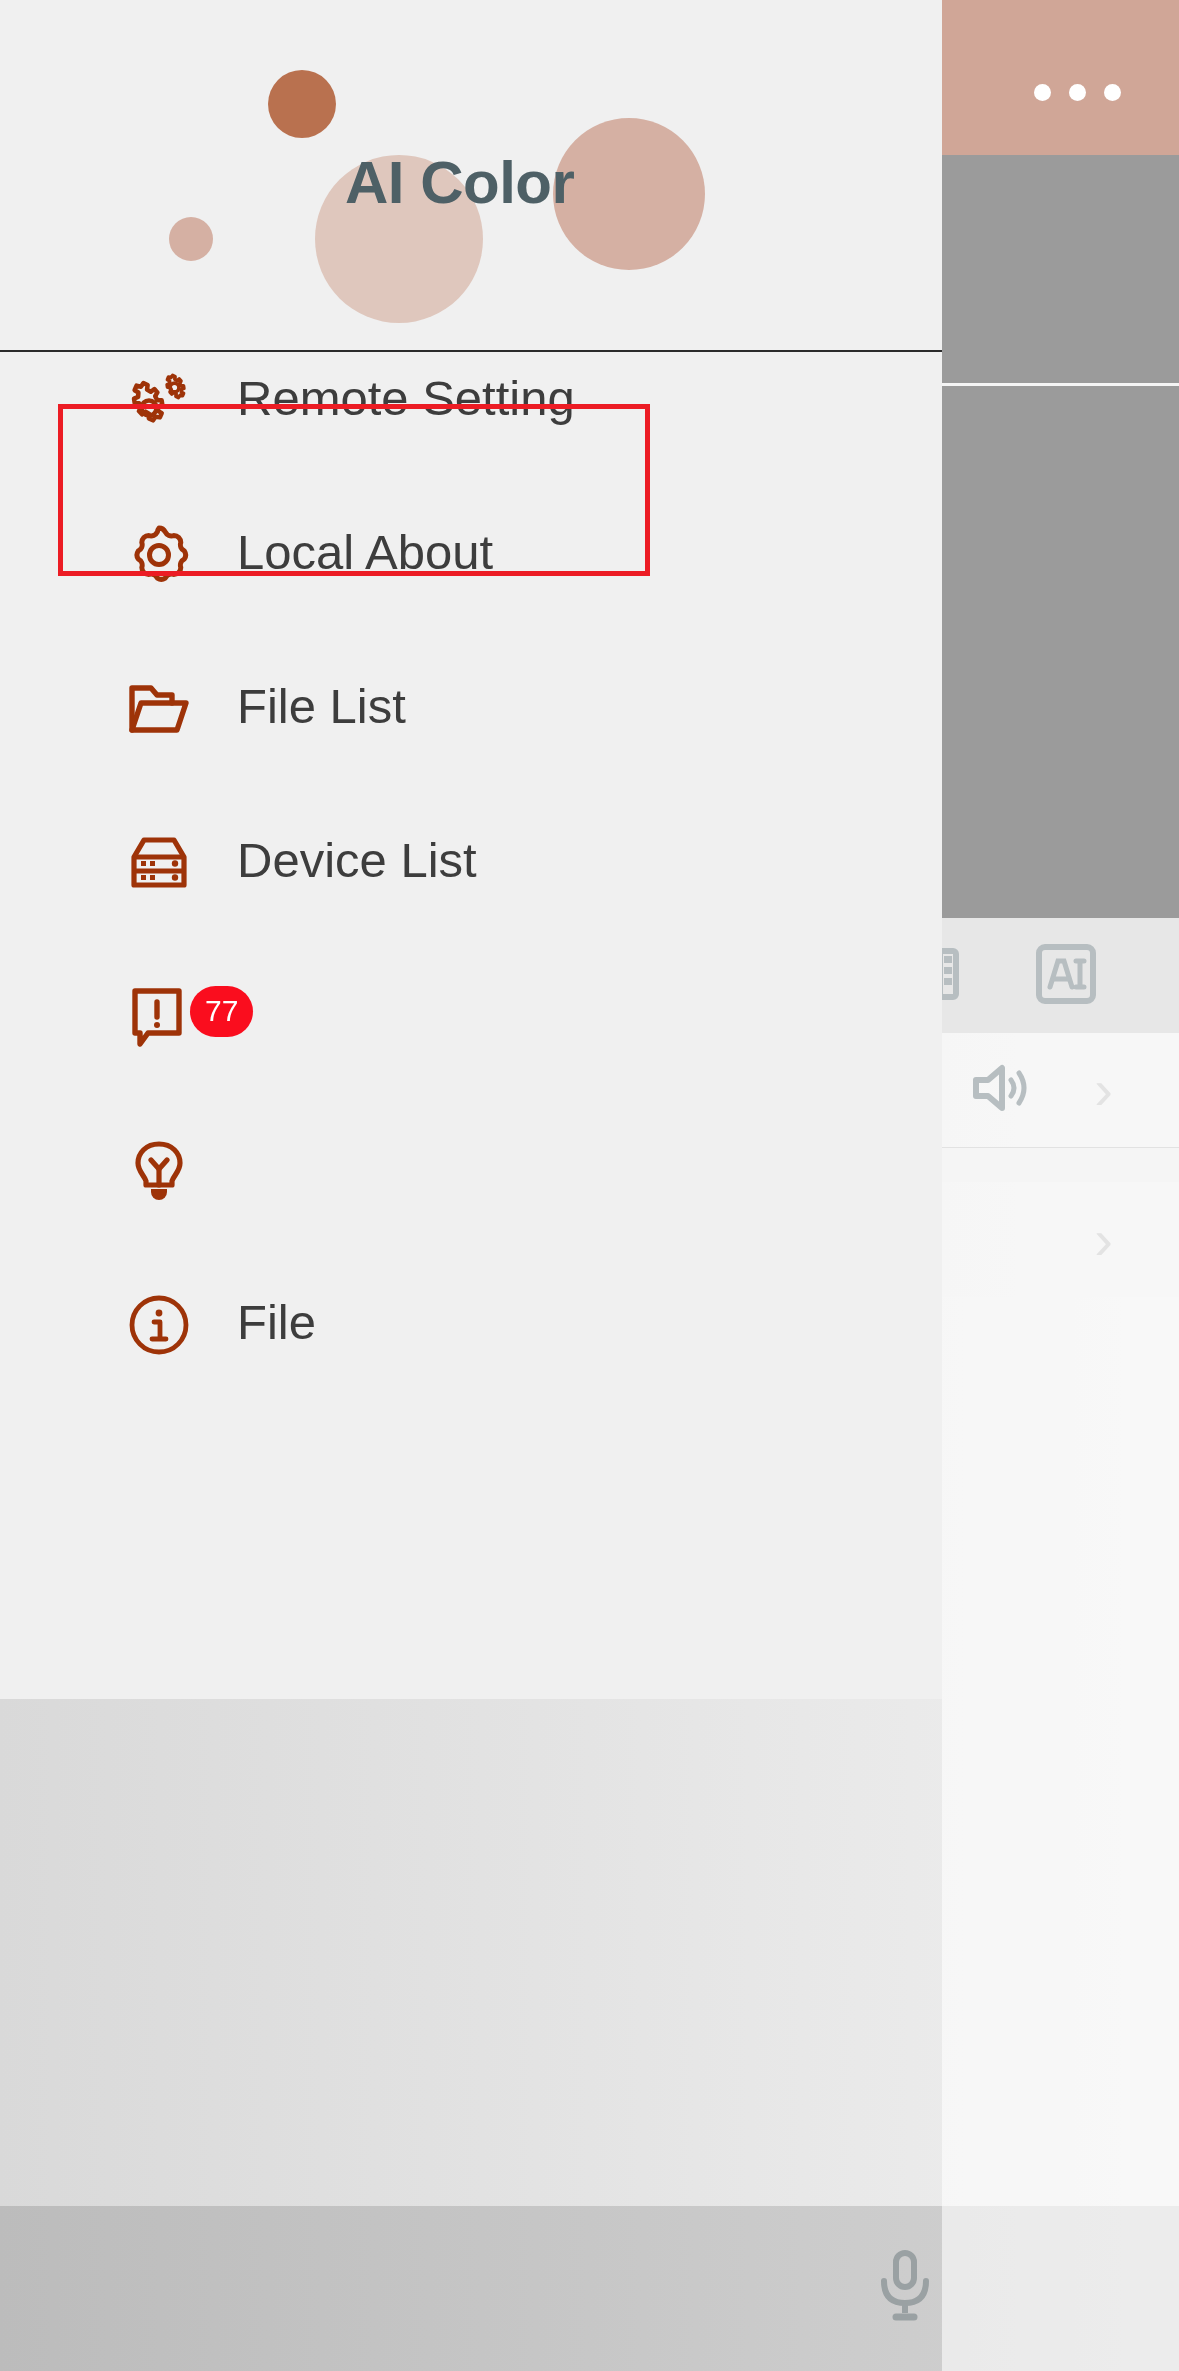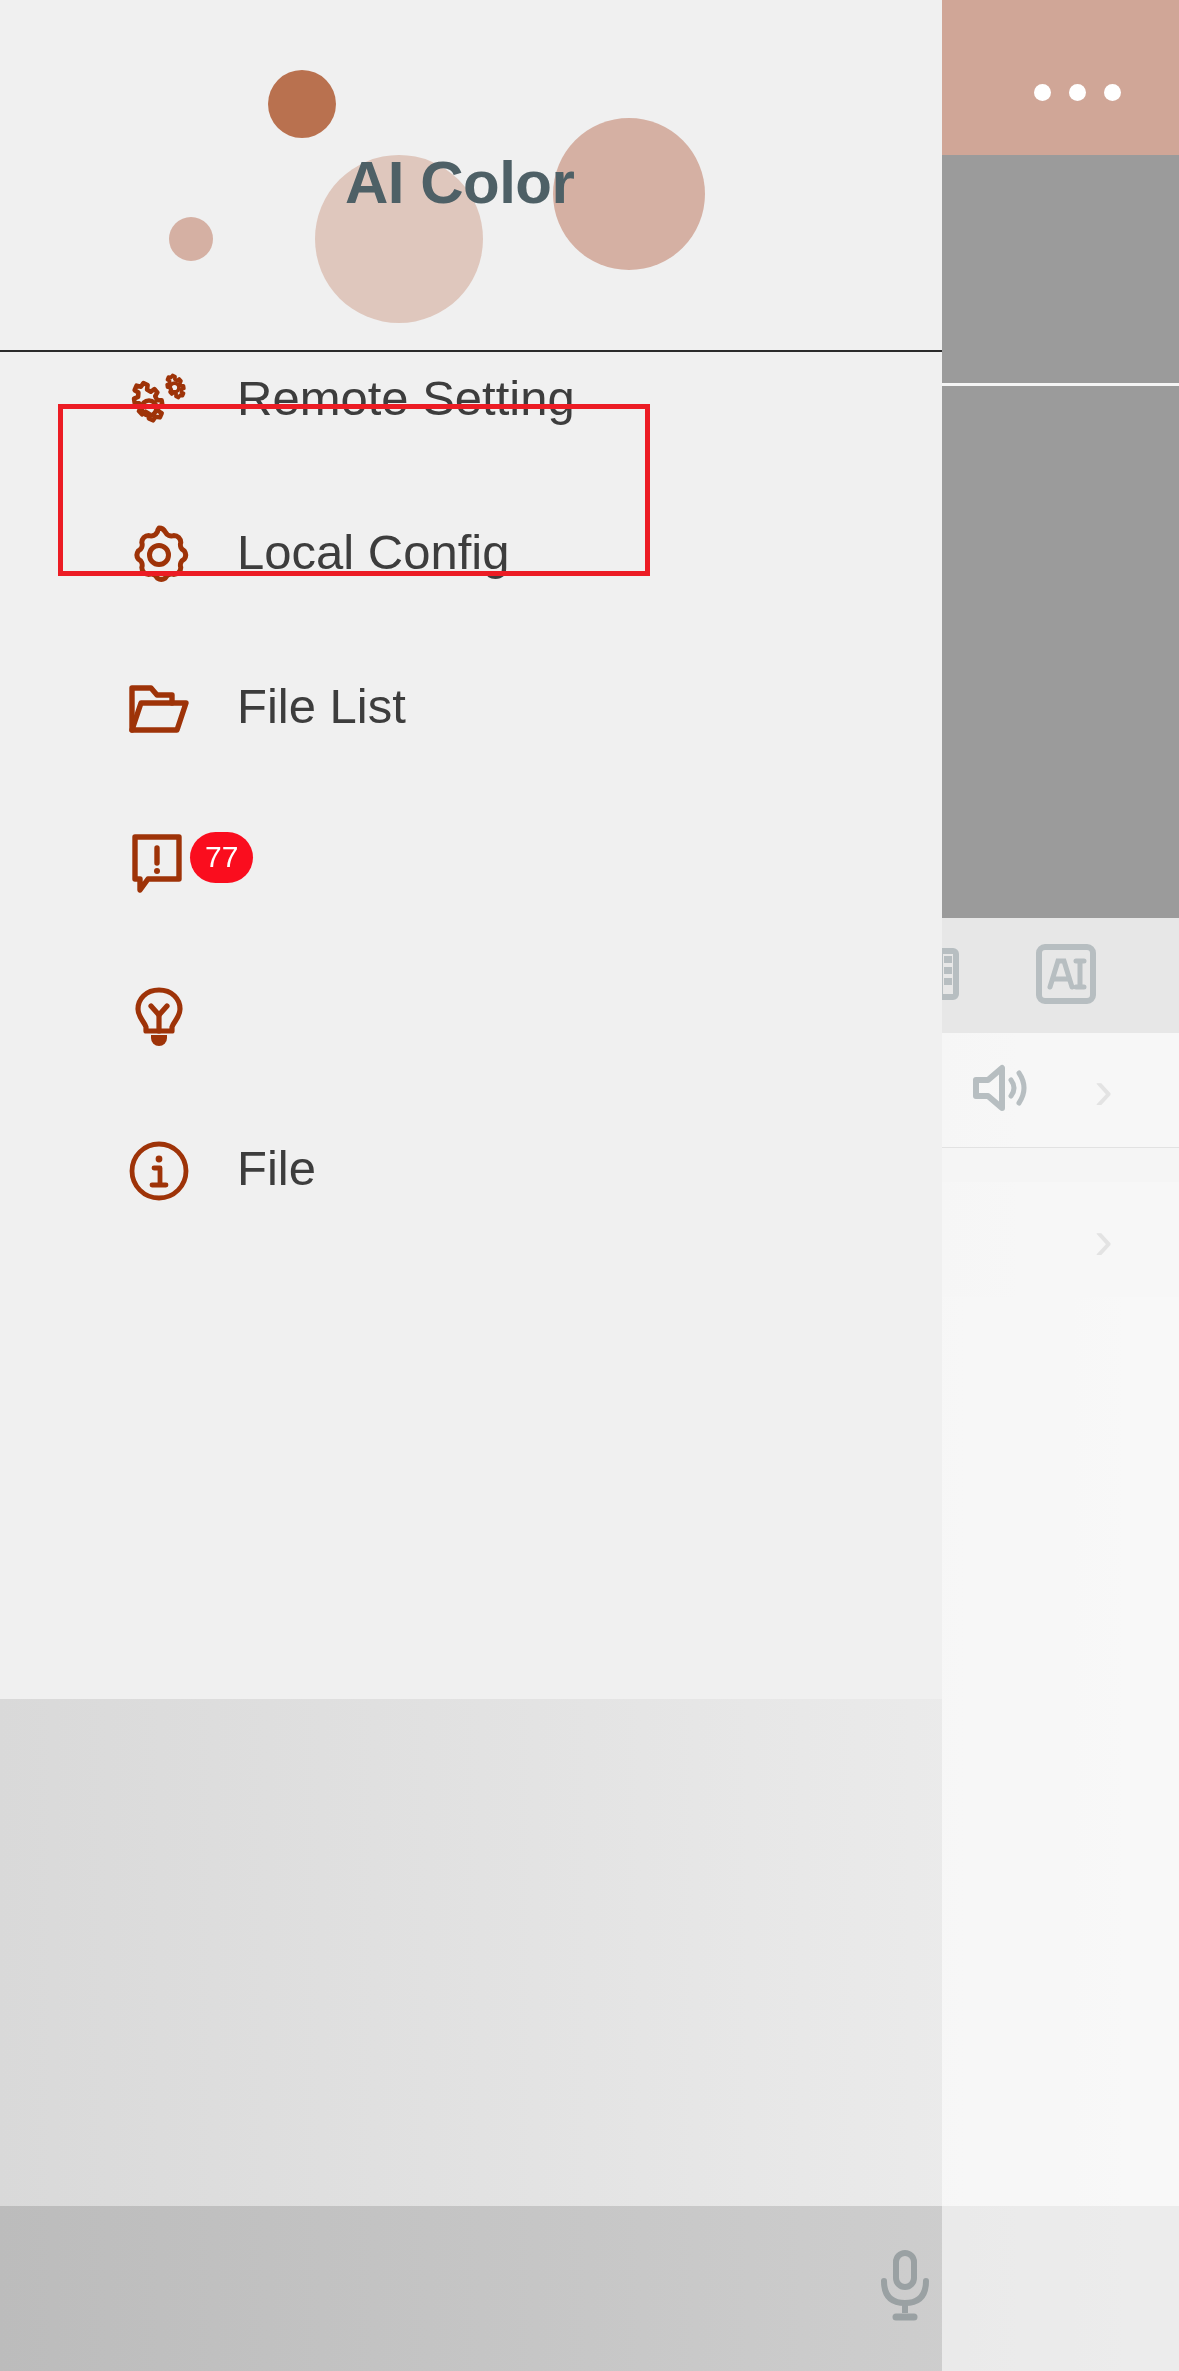--- a/index.html
+++ b/index.html
@@ -282,33 +282,49 @@
       <span class="mi-label">Remote Setting</span>
     </div>
 
     <div class="menu-item">
       <span class="mi-icon">
         <svg width="62" height="62" viewBox="0 0 62 62" fill="none">
           <path d="M31 4 a7 7 0 0 1 6.2 3.9 7 7 0 0 0 8.6 3.6 7 7 0 0 1 7 7 7 7 0 0 0 3.6 8.6 7 7 0 0 1 0 7.8 7 7 0 0 0-3.6 8.6 7 7 0 0 1-7 7 7 7 0 0 0-8.6 3.6 7 7 0 0 1-7.8 0 7 7 0 0 0-8.6-3.6 7 7 0 0 1-7-7 7 7 0 0 0-3.6-8.6 7 7 0 0 1 0-7.8 7 7 0 0 0 3.6-8.6 7 7 0 0 1 7-7 7 7 0 0 0 8.6-3.6 A7 7 0 0 1 31 4 z" stroke="currentColor" stroke-width="5" fill="none" stroke-linejoin="round"></path>
           <circle cx="31" cy="31" r="9.5" stroke="currentColor" stroke-width="5" fill="none"></circle>
         </svg>
       </span>
-      <span class="mi-label">Local Config</span>
+      <span class="mi-label">Local About</span>
     </div>
 
     <div class="menu-item">
       <span class="mi-icon">
         <svg width="62" height="54" viewBox="0 0 62 54" fill="none">
           <path d="M4 48 V6 H23 L29 13 H44 V21" stroke="currentColor" stroke-width="5.4" fill="none" stroke-linejoin="round" stroke-linecap="round"></path>
           <path d="M4 48 L13 21 H58 L49 48 Z" stroke="currentColor" stroke-width="5.4" fill="none" stroke-linejoin="round"></path>
         </svg>
       </span>
       <span class="mi-label">File List</span>
     </div>
 
+    <div class="menu-item">
+      <span class="mi-icon">
+        <svg width="62" height="56" viewBox="0 0 62 56" fill="none">
+          <path d="M6 22 L16 5 H46 L56 22 V50 H6 Z" stroke="currentColor" stroke-width="5.2" fill="none" stroke-linejoin="round"></path>
+          <path d="M6 22 H56" stroke="currentColor" stroke-width="5.2"></path>
+          <path d="M6 36 H56" stroke="currentColor" stroke-width="5.2"></path>
+          <rect x="13" y="26" width="5" height="5" fill="currentColor"></rect>
+          <rect x="22" y="26" width="5" height="5" fill="currentColor"></rect>
+          <circle cx="47" cy="28.5" r="3.2" fill="currentColor"></circle>
+          <rect x="13" y="40" width="5" height="5" fill="currentColor"></rect>
+          <rect x="22" y="40" width="5" height="5" fill="currentColor"></rect>
+          <circle cx="47" cy="42.5" r="3.2" fill="currentColor"></circle>
+        </svg>
+      </span>
+      <span class="mi-label">Device List</span>
+    </div>
 
     <div class="menu-item">
       <span class="mi-icon">
         <svg width="58" height="62" viewBox="0 0 58 62" fill="none">
           <path d="M5 5 H49 V47 H18 L10 58 V47 H5 Z" stroke="currentColor" stroke-width="5.4" fill="none" stroke-linejoin="round"></path>
           <path d="M27 16 V31" stroke="currentColor" stroke-width="5.4" stroke-linecap="round"></path>
           <circle cx="27" cy="39" r="3" fill="currentColor"></circle>
         </svg>
       </span>
       <span class="mi-badge">77</span>

